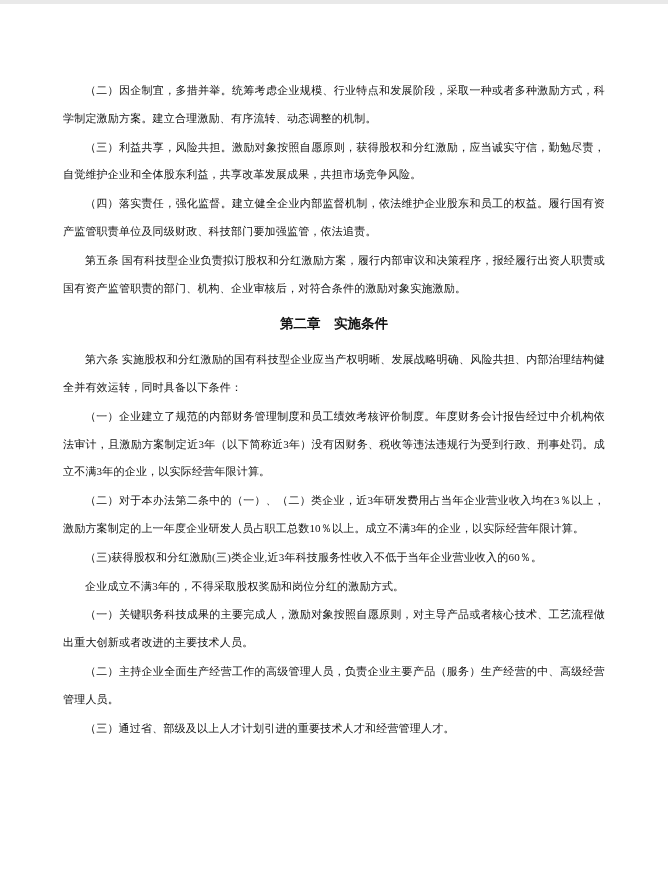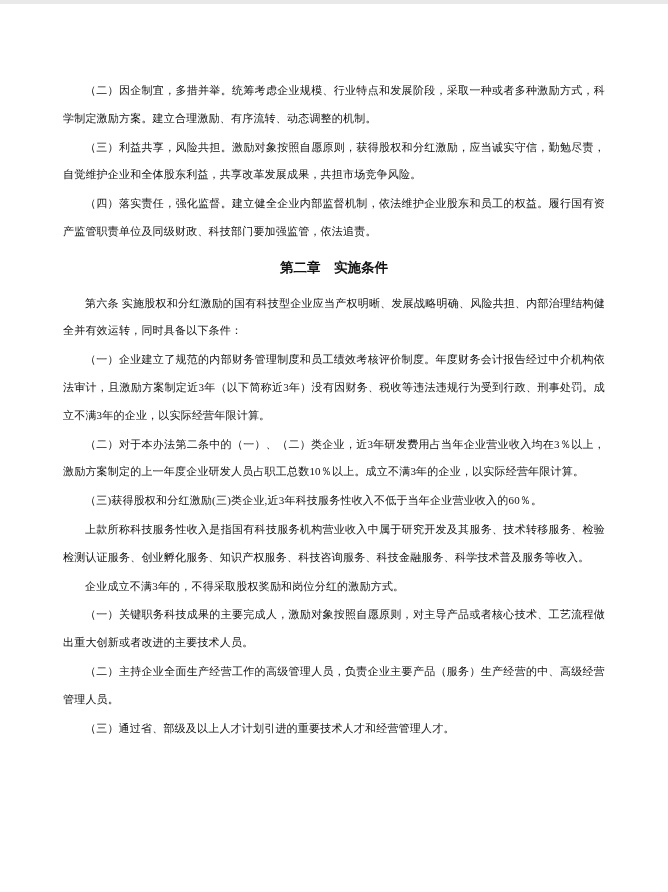--- a/index.html
+++ b/index.html
@@ -51,24 +51,24 @@
 </style>
 </head>
 <body style="background: rgb(255, 255, 255);">
 
 <div class="page">
   <div class="top-strip" style="background: rgb(233, 233, 233);"></div>
   <div class="content" style="color: rgb(17, 17, 17);">
       <p class="para">（二）因企制宜，多措并举。统筹考虑企业规模、行业特点和发展阶段，采取一种或者多种激励方式，科学制定激励方案。建立合理激励、有序流转、动态调整的机制。</p>
       <p class="para">（三）利益共享，风险共担。激励对象按照自愿原则，获得股权和分红激励，应当诚实守信，勤勉尽责，自觉维护企业和全体股东利益，共享改革发展成果，共担市场竞争风险。</p>
       <p class="para">（四）落实责任，强化监督。建立健全企业内部监督机制，依法维护企业股东和员工的权益。履行国有资产监管职责单位及同级财政、科技部门要加强监管，依法追责。</p>
+      <p class="para">第五条 国有科技型企业负责拟订股权和分红激励方案，履行内部审议和决策程序，报经履行出资人职责或国有资产监管职责的部门、机构、企业审核后，对符合条件的激励对象实施激励。</p>
       <h2 class="chapter-heading">第二章　实施条件</h2>
       <p class="para">第六条 实施股权和分红激励的国有科技型企业应当产权明晰、发展战略明确、风险共担、内部治理结构健全并有效运转，同时具备以下条件：</p>
       <p class="para">（一）企业建立了规范的内部财务管理制度和员工绩效考核评价制度。年度财务会计报告经过中介机构依法审计，且激励方案制定近3年（以下简称近3年）没有因财务、税收等违法违规行为受到行政、刑事处罚。成立不满3年的企业，以实际经营年限计算。</p>
       <p class="para">（二）对于本办法第二条中的（一）、（二）类企业，近3年研发费用占当年企业营业收入均在3％以上，激励方案制定的上一年度企业研发人员占职工总数10％以上。成立不满3年的企业，以实际经营年限计算。</p>
       <p class="para">（三)获得股权和分红激励(三)类企业,近3年科技服务性收入不低于当年企业营业收入的60％。</p>
-      <p class="para">上款所称科技服务性收入是指国有科技服务机构营业收入中属于研究开发及其服务、技术转移服务、检验检测认证服务、创业孵化服务、知识产权服务、科技咨询服务、科技金融服务、科学技术普及服务等收入。</p>
       <p class="para">企业成立不满3年的，不得采取股权奖励和岗位分红的激励方式。</p>
       <p class="para">（一）关键职务科技成果的主要完成人，激励对象按照自愿原则，对主导产品或者核心技术、工艺流程做出重大创新或者改进的主要技术人员。</p>
       <p class="para">（二）主持企业全面生产经营工作的高级管理人员，负责企业主要产品（服务）生产经营的中、高级经营管理人员。</p>
       <p class="para">（三）通过省、部级及以上人才计划引进的重要技术人才和经营管理人才。</p>
     </div>
 </div>
 
 </body></html>

